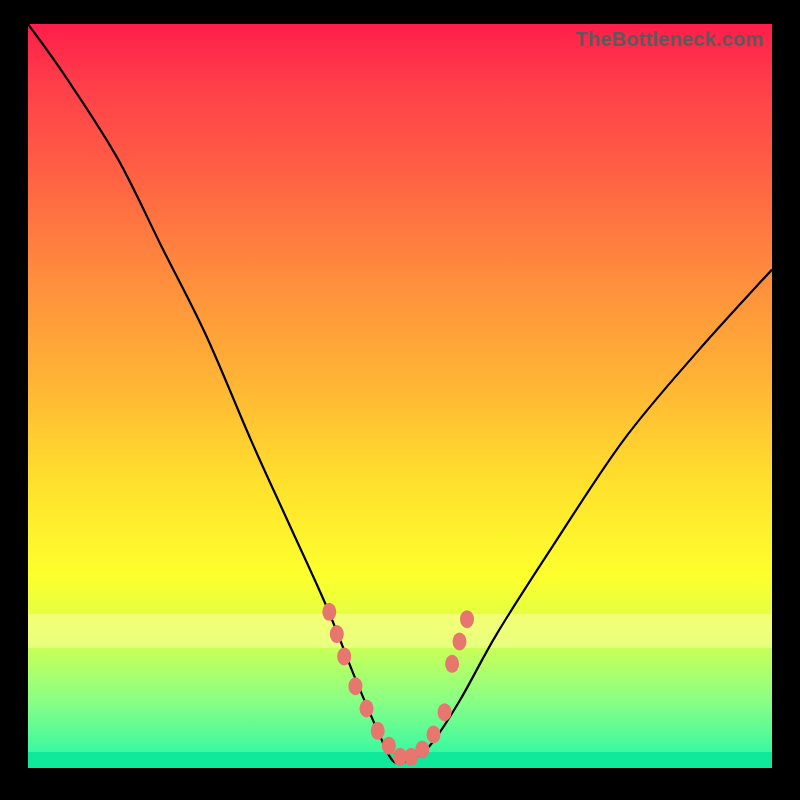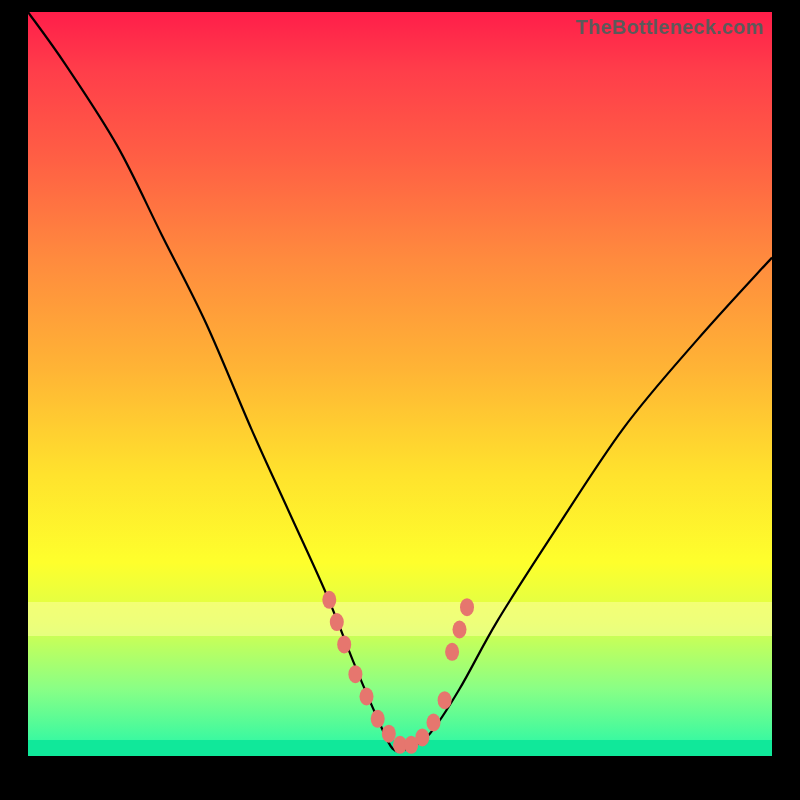--- a/index.html
+++ b/index.html
@@ -11,21 +11,21 @@
   }
   .frame {
     width: 800px;
     height: 800px;
     background: #000;
     position: relative;
   }
   .plot {
     position: absolute;
     left: 28px;
-    top: 12px;
+    top: 24px;
     width: 744px;
     height: 744px;
     background: linear-gradient(to bottom,
       #ff1e4a 0%,
       #ff3e4a 8%,
       #ff6044 20%,
       #ff8a3e 33%,
       #ffb435 48%,
       #ffe22d 62%,
       #feff2c 74%,

